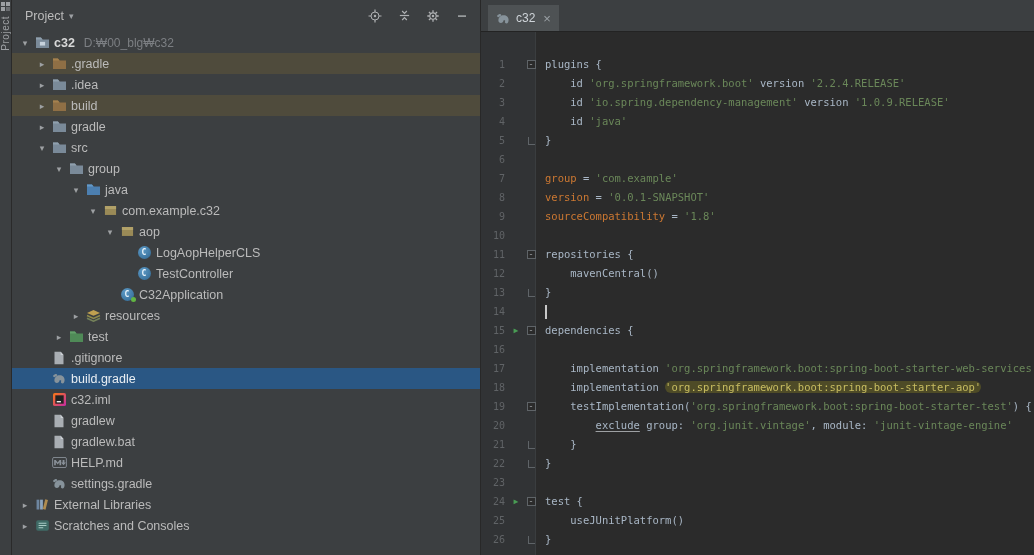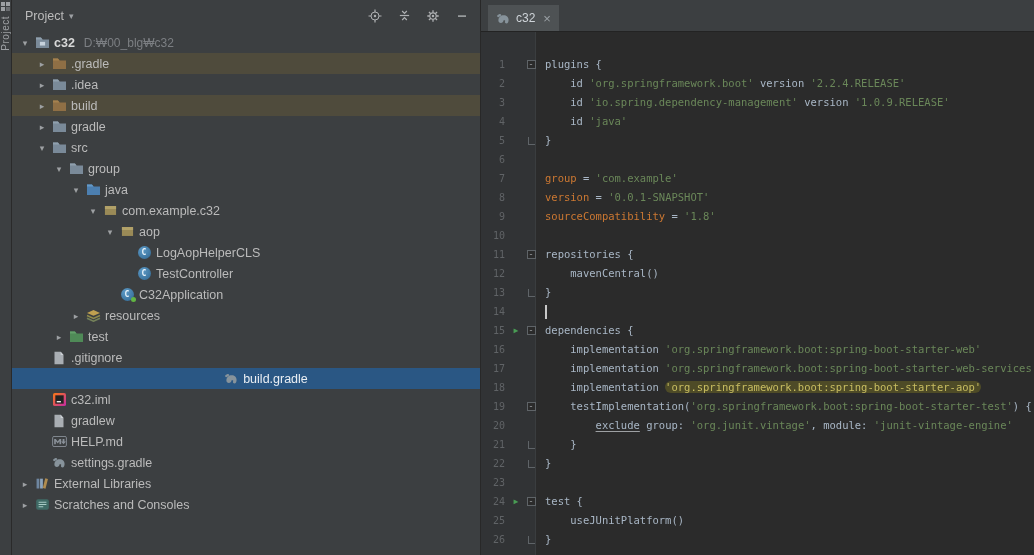--- a/index.html
+++ b/index.html
@@ -14,21 +14,21 @@
   
   .panel{width:468px;flex:none;background:var(--panel,#3c3f41);display:flex;flex-direction:column;overflow:hidden;}
   .panel-header{height:31px;flex:none;display:flex;align-items:center;justify-content:space-between;padding:0 10px 0 13px;}
   .panel-title{display:flex;align-items:center;gap:5px;color:#bbbbbb;font-size:12.5px;cursor:pointer;}
   .caret-down{font-size:9px;color:#9da0a3;}
   .panel-actions{display:flex;align-items:center;gap:13px;}
   .hicon{width:16px;height:16px;display:flex;align-items:center;justify-content:center;cursor:pointer;}
 
   .tree{flex:1;overflow:hidden;padding-top:1px;}
   .trow{height:21px;display:flex;align-items:center;font-size:12.5px;color:var(--ttext,#bbbbbb);white-space:nowrap;cursor:pointer;}
-  .trow.sel{background:var(--sel,#2a5784);justify-content:center;}
+  .trow.sel{background:var(--sel,#2a5784);}
   .trow.sel .tlabel{color:#e9eef3;}
   .trow.excl{background:var(--excl,#4f4b3c);}
   .trow.bold .tlabel{font-weight:bold;color:#d8d8d8;}
   .tarrow{width:16px;flex:none;text-align:center;font-size:9px;color:#9da0a3;}
   .icn{width:18px;flex:none;display:flex;align-items:center;justify-content:center;}
   .tlabel{margin-left:3px;}
   .thint{margin-left:9px;color:var(--hint,#7c7f83);font-size:12px;}
 
   .splitter{width:1px;flex:none;background:#282828;cursor:col-resize;}
 
@@ -307,20 +307,30 @@
             <svg width="12" height="14" viewBox="0 0 12 14">
               <path d="M1.5 .8h6.2L10.5 3.9v9.3H1.5z" fill="#A9AEB3"></path>
               <path d="M7.7 .8v3.1h2.8z" fill="#CDD2D6"></path>
             </svg>
           </span>
           <span class="tlabel">gradlew</span>
         </div>
         <div class="trow" style="padding-left: 22px;">
           <span class="tarrow"></span>
           <span class="icn">
+            <svg width="12" height="14" viewBox="0 0 12 14">
+              <path d="M1.5 .8h6.2L10.5 3.9v9.3H1.5z" fill="#A9AEB3"></path>
+              <path d="M7.7 .8v3.1h2.8z" fill="#CDD2D6"></path>
+            </svg>
+          </span>
+          <span class="tlabel">gradlew.bat</span>
+        </div>
+        <div class="trow" style="padding-left: 22px;">
+          <span class="tarrow"></span>
+          <span class="icn">
             <svg width="15" height="11" viewBox="0 0 16 12">
               <rect x=".5" y=".5" width="15" height="11" rx="1.5" fill="none" stroke="#8A9199"></rect>
               <path d="M2.2 9V3.2h1.7L6 5.9l2.1-2.7h1.7V9H8V5.6L6 8.1 4 5.6V9z" fill="#8A9199"></path>
               <path d="M11.4 3.2h2v2.9h1.7L12.4 9 9.7 6.1h1.7z" fill="#8A9199"></path>
             </svg>
           </span>
           <span class="tlabel">HELP.md</span>
         </div>
         <div class="trow" style="padding-left: 22px; align-items: center;">
           <span class="tarrow"></span>
@@ -471,21 +481,20 @@
           </span>
           <span class="g-fold">
             <span class="fbox">-</span>
           </span>
           <span class="ctext"><span class="tk-p">dependencies {</span></span>
         </div>
         <div class="cline">
           <span class="g-ln">16</span>
           <span class="g-run"></span>
           <span class="g-fold"></span>
-          <span class="ctext"><span class="tk-p">    implementation </span><span class="tk-s">'org.springframework.boot:spring-boot-starter-web'</span></span>
         </div>
         <div class="cline">
           <span class="g-ln">17</span>
           <span class="g-run"></span>
           <span class="g-fold"></span>
           <span class="ctext"><span class="tk-p">    implementation </span><span class="tk-s">'org.springframework.boot:spring-boot-starter-web-services'</span></span>
         </div>
         <div class="cline">
           <span class="g-ln">18</span>
           <span class="g-run"></span>

